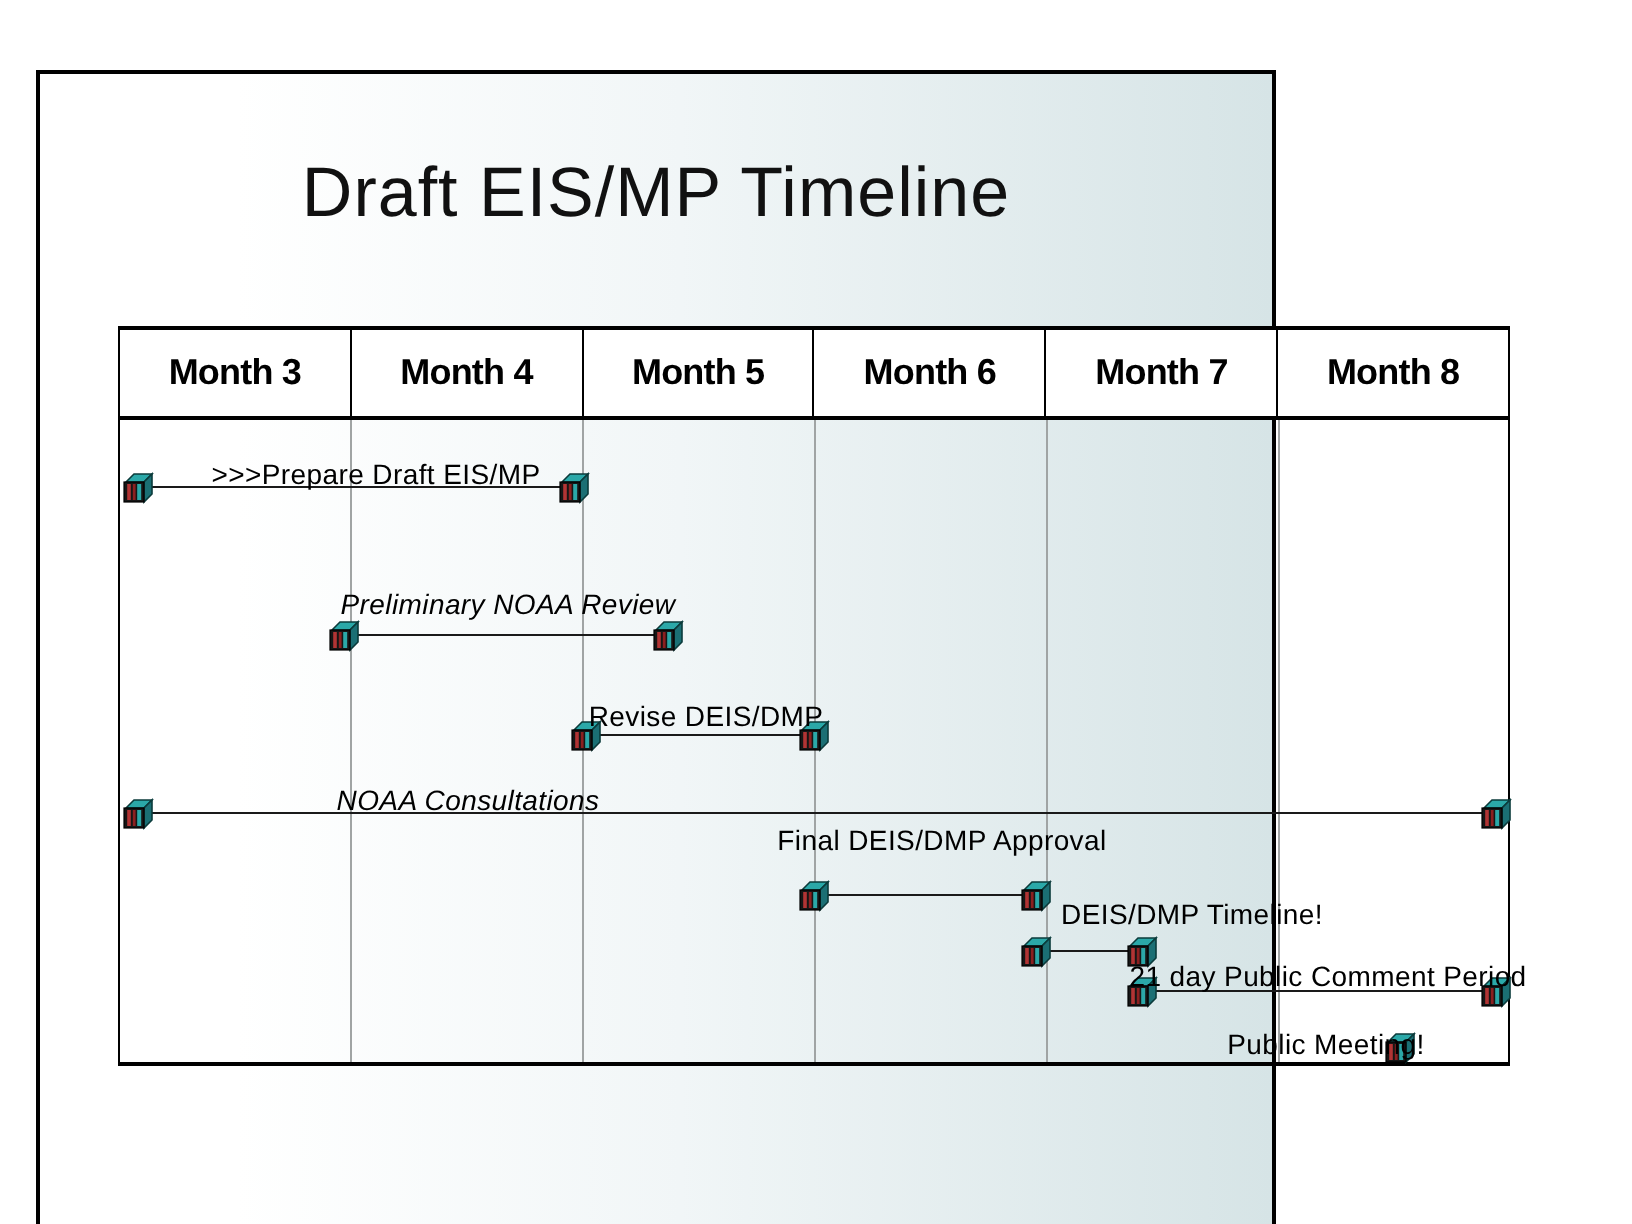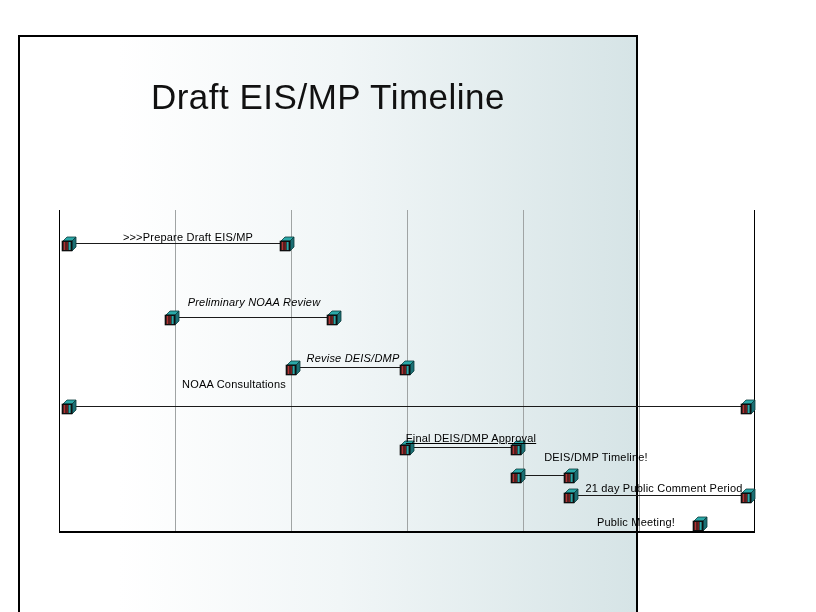--- a/index.html
+++ b/index.html
@@ -94,34 +94,42 @@
     position: absolute;
     width: 16px;
     height: 16px;
     margin-left: -8px;
     margin-top: -8px;
     display: block;
   }
   .task-label {
     position: absolute;
     transform: translateX(-50%);
-    font-size: 11px;
+    font-size: 14px;
     line-height: 12px;
     white-space: nowrap;
     color: #000000;
     letter-spacing: 0.2px;
   }
 </style>
 </head>
 <body>
 
 <div class="page">
   <div class="slide">
     <h1 class="title">Draft EIS/MP Timeline</h1>
     <div class="gantt">
+      <div class="gantt-header" id="gantt-header">
+          <div class="month-cell first">Month 3</div>
+          <div class="month-cell">Month 4</div>
+          <div class="month-cell">Month 5</div>
+          <div class="month-cell">Month 6</div>
+          <div class="month-cell">Month 7</div>
+          <div class="month-cell">Month 8</div>
+        </div>
       <div class="gantt-body" id="gantt-body">
           <div class="gridline" style="left: 115px;"></div>
           <div class="gridline" style="left: 231px;"></div>
           <div class="gridline" style="left: 347px;"></div>
           <div class="gridline" style="left: 463px;"></div>
           <div class="gridline" style="left: 579px;"></div>
           <div class="task-line" style="left: 9px; width: 218px; top: 33px;"></div>
           <span class="task-marker" style="left: 9px; top: 33.5px;"><svg width="16" height="16" viewBox="0 0 16 16">
               <polygon points="2,5 6,1 15,1 11,5" fill="#2ba8a8" stroke="#0b3b3b" stroke-width="0.8"></polygon>
               <polygon points="11,5 15,1 15,11 11,15" fill="#1b6f74" stroke="#0b3b3b" stroke-width="0.8"></polygon>
@@ -167,57 +175,57 @@
               <rect x="7.6" y="6" width="2" height="8" fill="#2ba8a8"></rect>
             </svg></span>
           <span class="task-marker" style="left: 347px; top: 157.5px;"><svg width="16" height="16" viewBox="0 0 16 16">
               <polygon points="2,5 6,1 15,1 11,5" fill="#2ba8a8" stroke="#0b3b3b" stroke-width="0.8"></polygon>
               <polygon points="11,5 15,1 15,11 11,15" fill="#1b6f74" stroke="#0b3b3b" stroke-width="0.8"></polygon>
               <rect x="1" y="5" width="10" height="10" fill="#161616" stroke="#000" stroke-width="0.6"></rect>
               <rect x="2.6" y="6" width="1.8" height="8" fill="#b23434"></rect>
               <rect x="5.4" y="6" width="1.4" height="8" fill="#8c2020"></rect>
               <rect x="7.6" y="6" width="2" height="8" fill="#2ba8a8"></rect>
             </svg></span>
-          <div class="task-label" style="left: 293px; top: 142px; font-style: italic;">Revise DEIS/DMP</div>
+          <div class="task-label" style="left: 293px; top: 142px;">Revise DEIS/DMP</div>
           <div class="task-line" style="left: 9px; width: 679px; top: 196px;"></div>
           <span class="task-marker" style="left: 9px; top: 196.5px;"><svg width="16" height="16" viewBox="0 0 16 16">
               <polygon points="2,5 6,1 15,1 11,5" fill="#2ba8a8" stroke="#0b3b3b" stroke-width="0.8"></polygon>
               <polygon points="11,5 15,1 15,11 11,15" fill="#1b6f74" stroke="#0b3b3b" stroke-width="0.8"></polygon>
               <rect x="1" y="5" width="10" height="10" fill="#161616" stroke="#000" stroke-width="0.6"></rect>
               <rect x="2.6" y="6" width="1.8" height="8" fill="#b23434"></rect>
               <rect x="5.4" y="6" width="1.4" height="8" fill="#8c2020"></rect>
               <rect x="7.6" y="6" width="2" height="8" fill="#2ba8a8"></rect>
             </svg></span>
           <span class="task-marker" style="left: 688px; top: 196.5px;"><svg width="16" height="16" viewBox="0 0 16 16">
               <polygon points="2,5 6,1 15,1 11,5" fill="#2ba8a8" stroke="#0b3b3b" stroke-width="0.8"></polygon>
               <polygon points="11,5 15,1 15,11 11,15" fill="#1b6f74" stroke="#0b3b3b" stroke-width="0.8"></polygon>
               <rect x="1" y="5" width="10" height="10" fill="#161616" stroke="#000" stroke-width="0.6"></rect>
               <rect x="2.6" y="6" width="1.8" height="8" fill="#b23434"></rect>
               <rect x="5.4" y="6" width="1.4" height="8" fill="#8c2020"></rect>
               <rect x="7.6" y="6" width="2" height="8" fill="#2ba8a8"></rect>
             </svg></span>
-          <div class="task-label" style="left: 174px; top: 168px;">NOAA Consultations</div>
+          <div class="task-label" style="left: 174px; top: 184px; font-style: italic;">NOAA Consultations</div>
           <div class="task-line" style="left: 347px; width: 111px; top: 237px;"></div>
           <span class="task-marker" style="left: 347px; top: 237.5px;"><svg width="16" height="16" viewBox="0 0 16 16">
               <polygon points="2,5 6,1 15,1 11,5" fill="#2ba8a8" stroke="#0b3b3b" stroke-width="0.8"></polygon>
               <polygon points="11,5 15,1 15,11 11,15" fill="#1b6f74" stroke="#0b3b3b" stroke-width="0.8"></polygon>
               <rect x="1" y="5" width="10" height="10" fill="#161616" stroke="#000" stroke-width="0.6"></rect>
               <rect x="2.6" y="6" width="1.8" height="8" fill="#b23434"></rect>
               <rect x="5.4" y="6" width="1.4" height="8" fill="#8c2020"></rect>
               <rect x="7.6" y="6" width="2" height="8" fill="#2ba8a8"></rect>
             </svg></span>
           <span class="task-marker" style="left: 458px; top: 237.5px;"><svg width="16" height="16" viewBox="0 0 16 16">
               <polygon points="2,5 6,1 15,1 11,5" fill="#2ba8a8" stroke="#0b3b3b" stroke-width="0.8"></polygon>
               <polygon points="11,5 15,1 15,11 11,15" fill="#1b6f74" stroke="#0b3b3b" stroke-width="0.8"></polygon>
               <rect x="1" y="5" width="10" height="10" fill="#161616" stroke="#000" stroke-width="0.6"></rect>
               <rect x="2.6" y="6" width="1.8" height="8" fill="#b23434"></rect>
               <rect x="5.4" y="6" width="1.4" height="8" fill="#8c2020"></rect>
               <rect x="7.6" y="6" width="2" height="8" fill="#2ba8a8"></rect>
             </svg></span>
-          <div class="task-label" style="left: 411px; top: 222px; text-decoration: underline;">Final DEIS/DMP Approval</div>
+          <div class="task-label" style="left: 411px; top: 204px;">Final DEIS/DMP Approval</div>
           <div class="task-line" style="left: 458px; width: 53px; top: 265px;"></div>
           <span class="task-marker" style="left: 458px; top: 265.5px;"><svg width="16" height="16" viewBox="0 0 16 16">
               <polygon points="2,5 6,1 15,1 11,5" fill="#2ba8a8" stroke="#0b3b3b" stroke-width="0.8"></polygon>
               <polygon points="11,5 15,1 15,11 11,15" fill="#1b6f74" stroke="#0b3b3b" stroke-width="0.8"></polygon>
               <rect x="1" y="5" width="10" height="10" fill="#161616" stroke="#000" stroke-width="0.6"></rect>
               <rect x="2.6" y="6" width="1.8" height="8" fill="#b23434"></rect>
               <rect x="5.4" y="6" width="1.4" height="8" fill="#8c2020"></rect>
               <rect x="7.6" y="6" width="2" height="8" fill="#2ba8a8"></rect>
             </svg></span>
           <span class="task-marker" style="left: 511px; top: 265.5px;"><svg width="16" height="16" viewBox="0 0 16 16">
@@ -248,17 +256,17 @@
             </svg></span>
           <div class="task-label" style="left: 604px; top: 272px;">21 day Public Comment Period</div>
           <span class="task-marker" style="left: 640px; top: 313.5px;"><svg width="16" height="16" viewBox="0 0 16 16">
               <polygon points="2,5 6,1 15,1 11,5" fill="#2ba8a8" stroke="#0b3b3b" stroke-width="0.8"></polygon>
               <polygon points="11,5 15,1 15,11 11,15" fill="#1b6f74" stroke="#0b3b3b" stroke-width="0.8"></polygon>
               <rect x="1" y="5" width="10" height="10" fill="#161616" stroke="#000" stroke-width="0.6"></rect>
               <rect x="2.6" y="6" width="1.8" height="8" fill="#b23434"></rect>
               <rect x="5.4" y="6" width="1.4" height="8" fill="#8c2020"></rect>
               <rect x="7.6" y="6" width="2" height="8" fill="#2ba8a8"></rect>
             </svg></span>
-          <div class="task-label" style="left: 576px; top: 306px;">Public Meeting!</div>
+          <div class="task-label" style="left: 603px; top: 306px;">Public Meeting!</div>
         </div>
     </div>
   </div>
 </div>
 
 </body></html>

